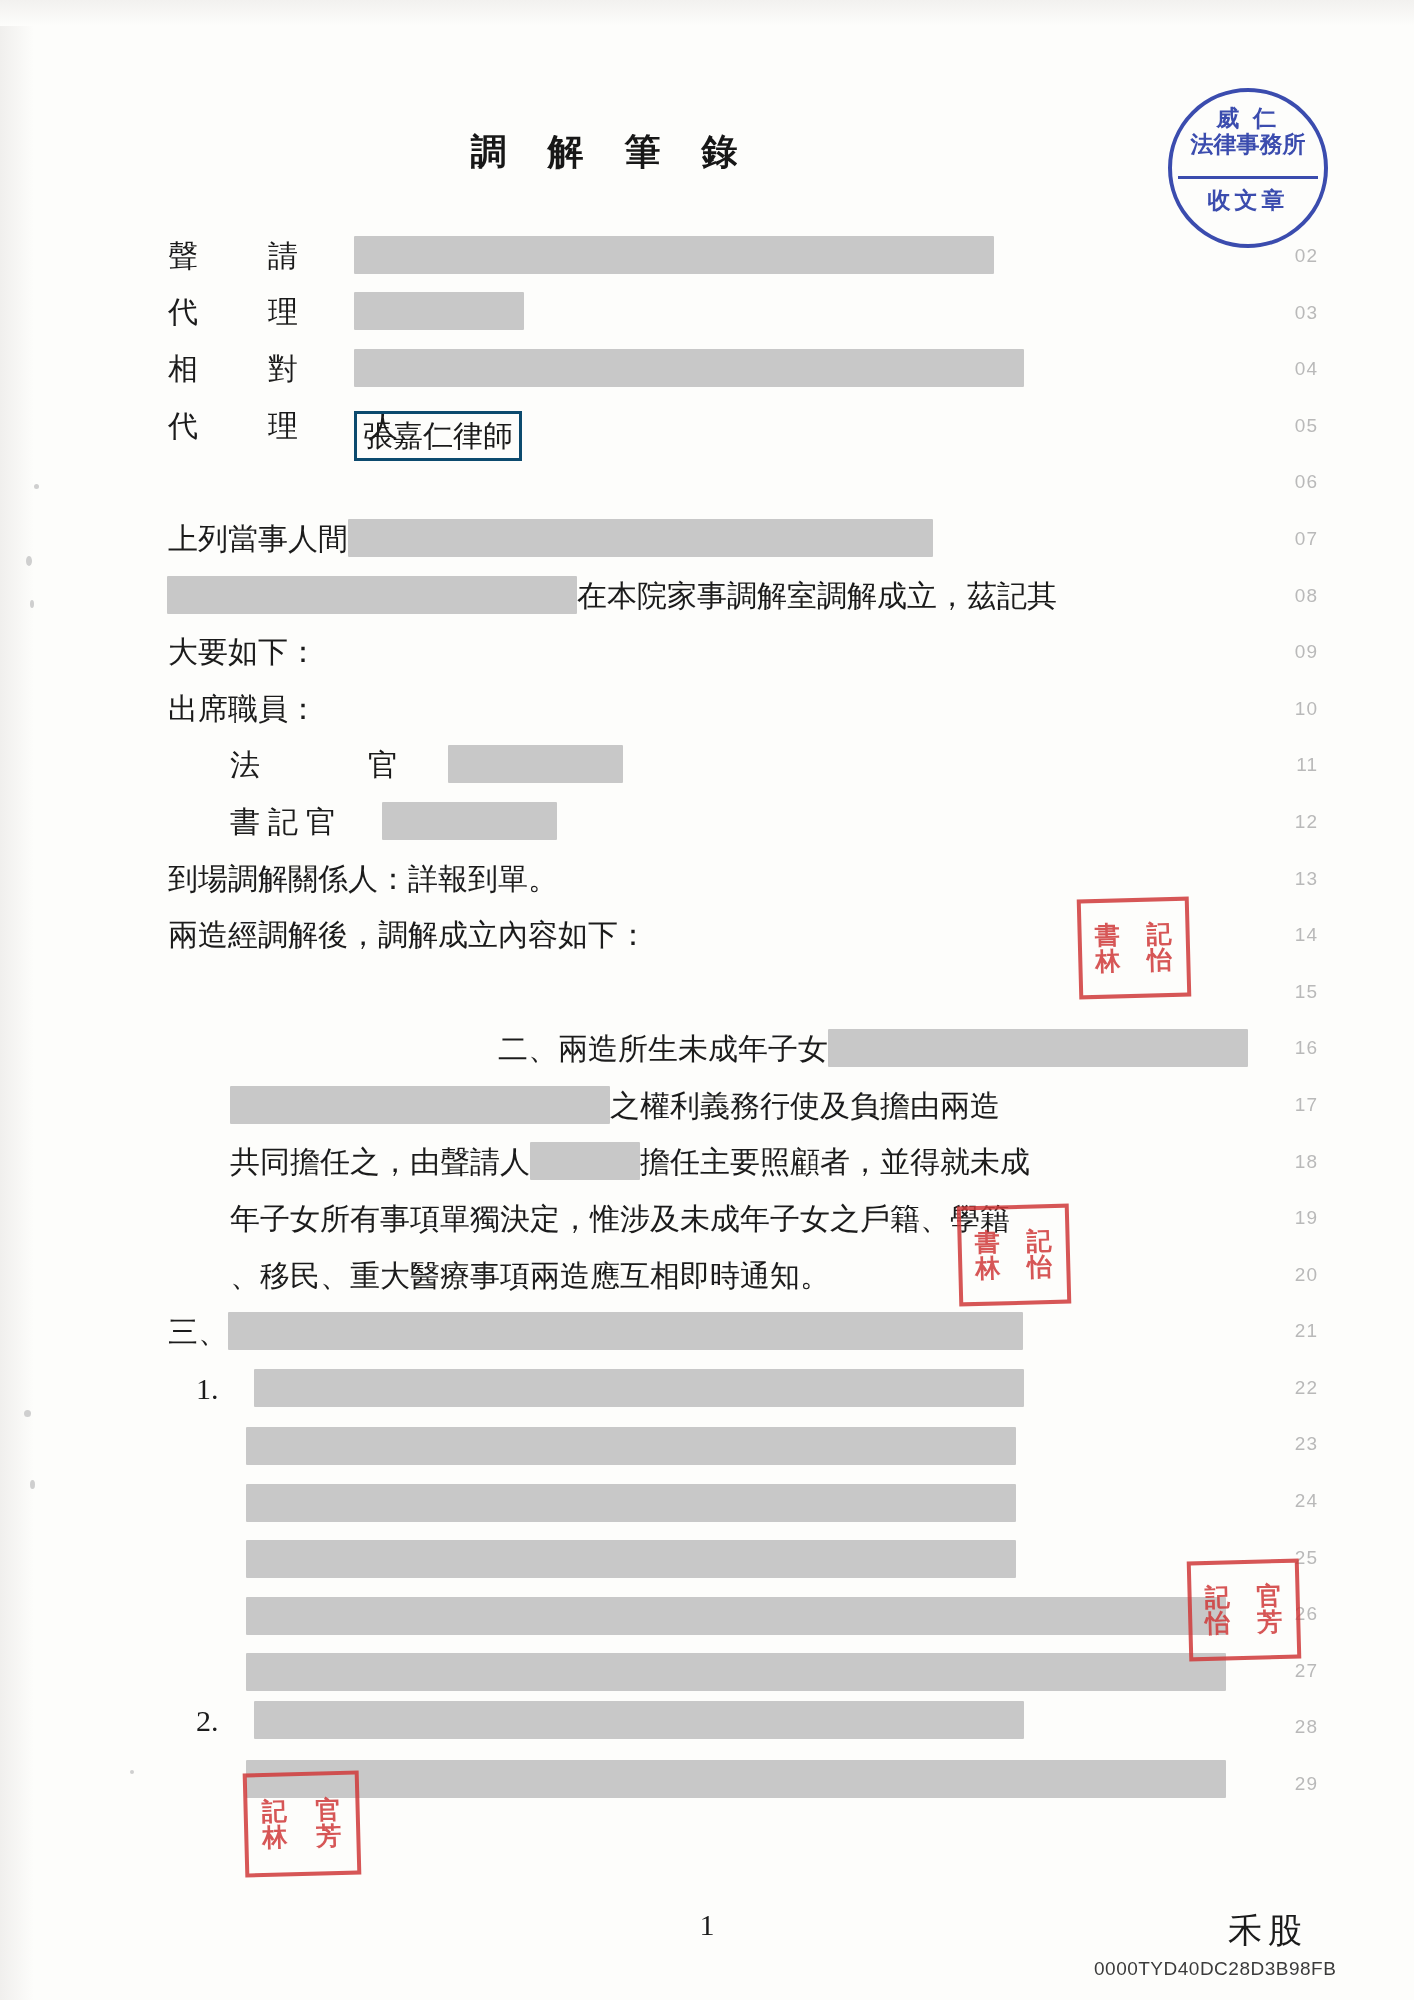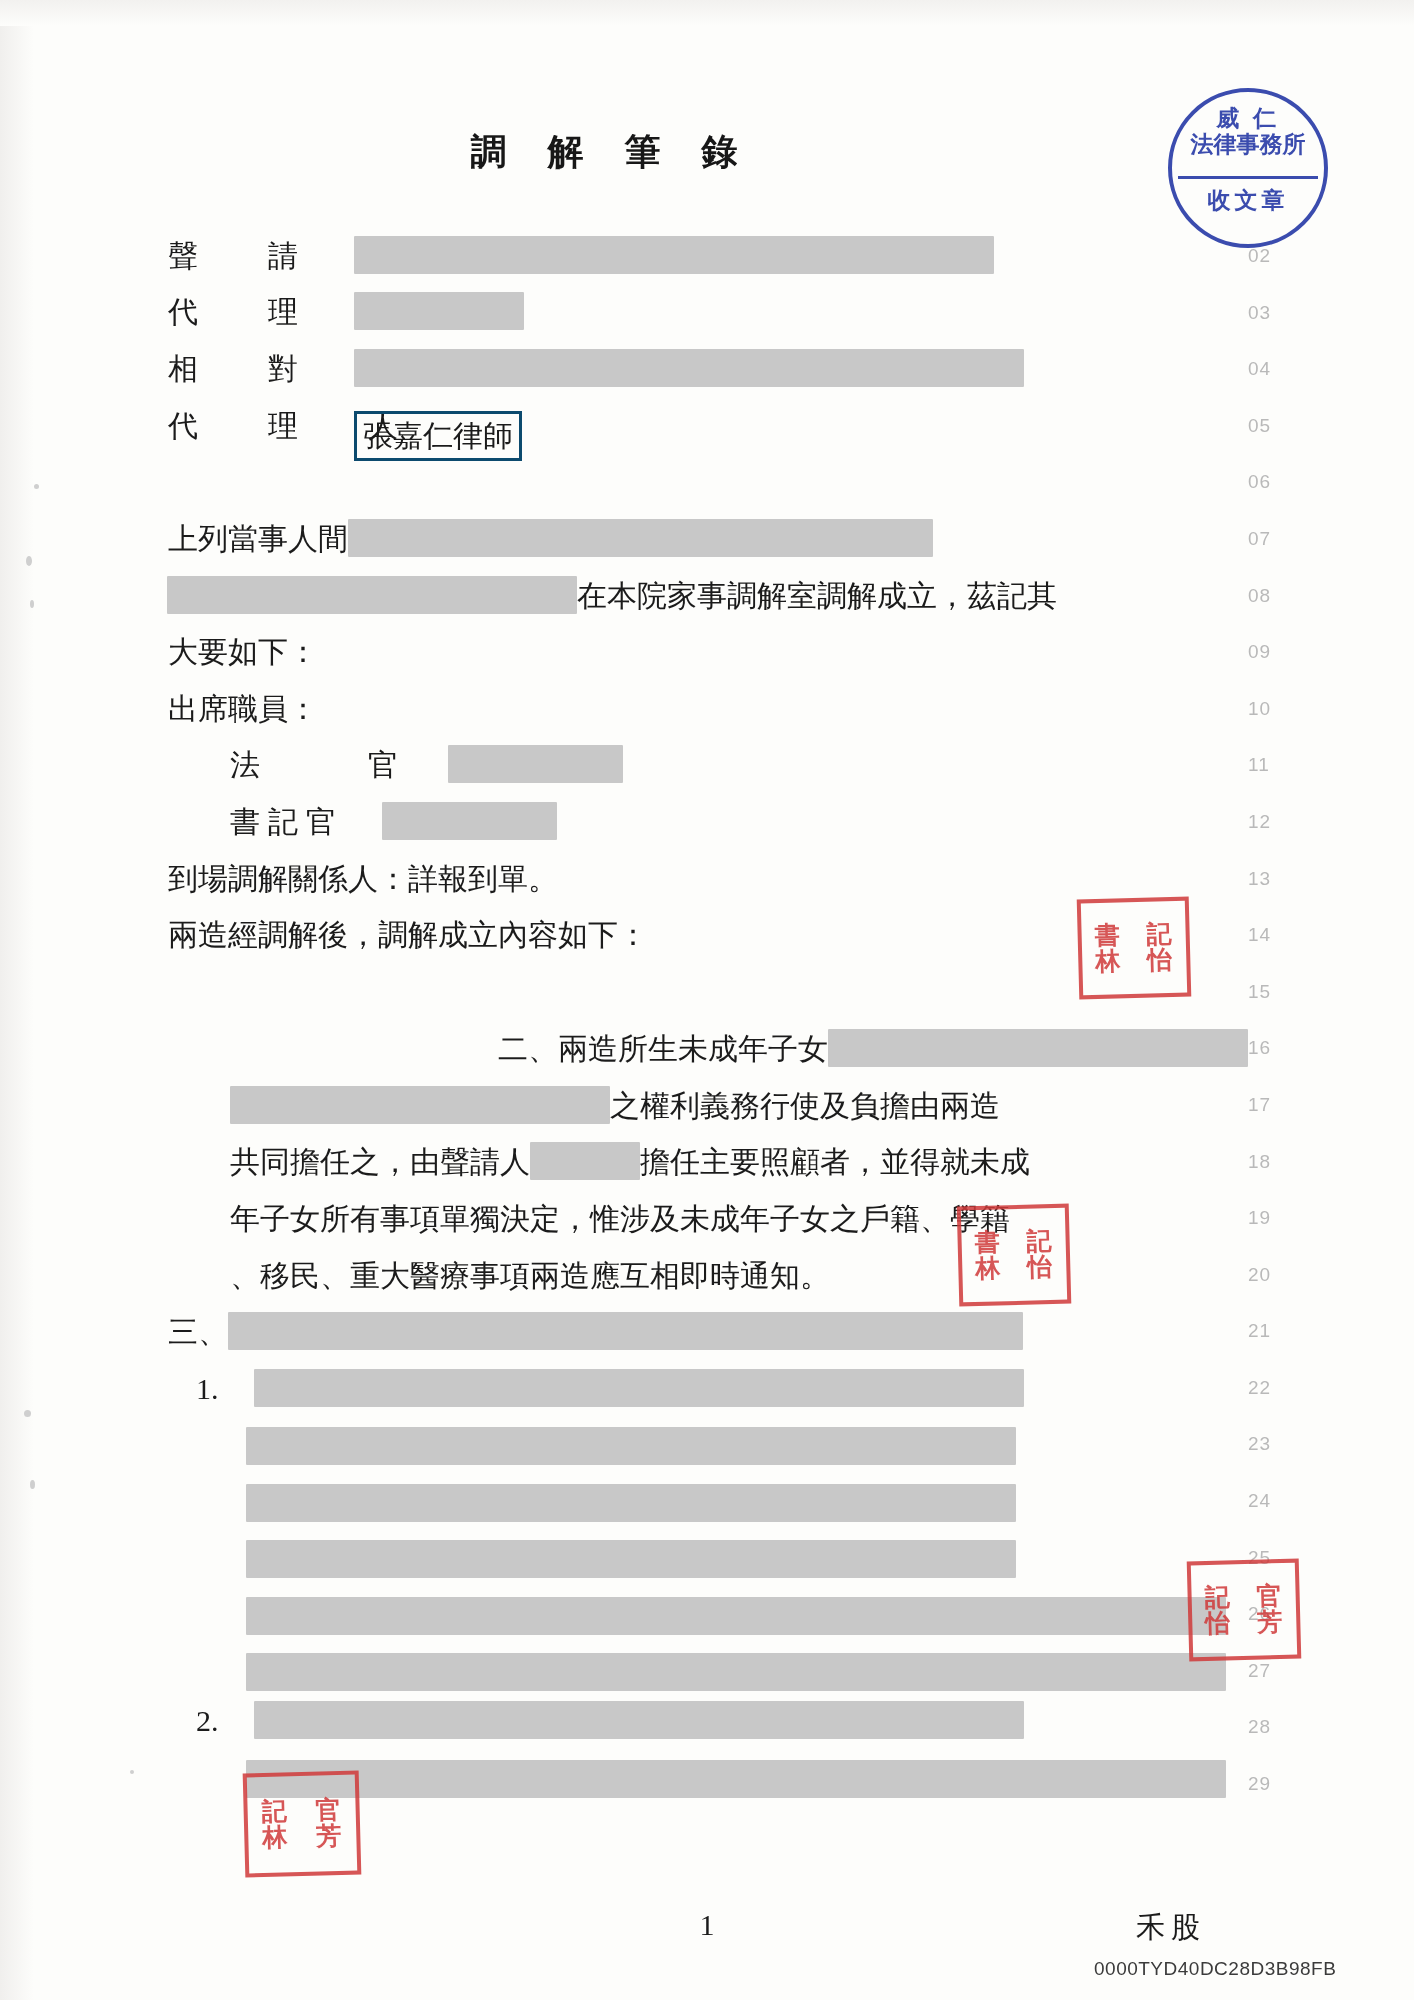--- a/index.html
+++ b/index.html
@@ -53,21 +53,21 @@
     top: 228px;
     width: 70px;
     font-family: "Liberation Sans", sans-serif;
     font-size: 19px;
     color: #b9b9b9;
     letter-spacing: 1px;
   }
   .linenos div {
     height: 56.6px;
     line-height: 56.6px;
-    text-align: left;
+    text-align: right;
   }
 
   
   .row {
     position: absolute;
     left: 168px;
     width: 1080px;
     height: 56.6px;
     line-height: 56.6px;
     font-size: 30px;
@@ -148,22 +148,22 @@
   .footer-page {
     position: absolute;
     top: 1908px;
     left: 0; width: 1414px;
     text-align: center;
     font-size: 30px;
   }
   .footer-right {
     position: absolute;
     top: 1908px;
-    left: 1136px;
-    font-size: 29px;
+    left: 1228px;
+    font-size: 34px;
     letter-spacing: 6px;
   }
   .footer-code {
     position: absolute;
     top: 1958px;
     left: 1094px;
     font-family: "Liberation Sans", sans-serif;
     font-size: 19px;
     color: #3b3b3b;
     letter-spacing: 0.5px;

